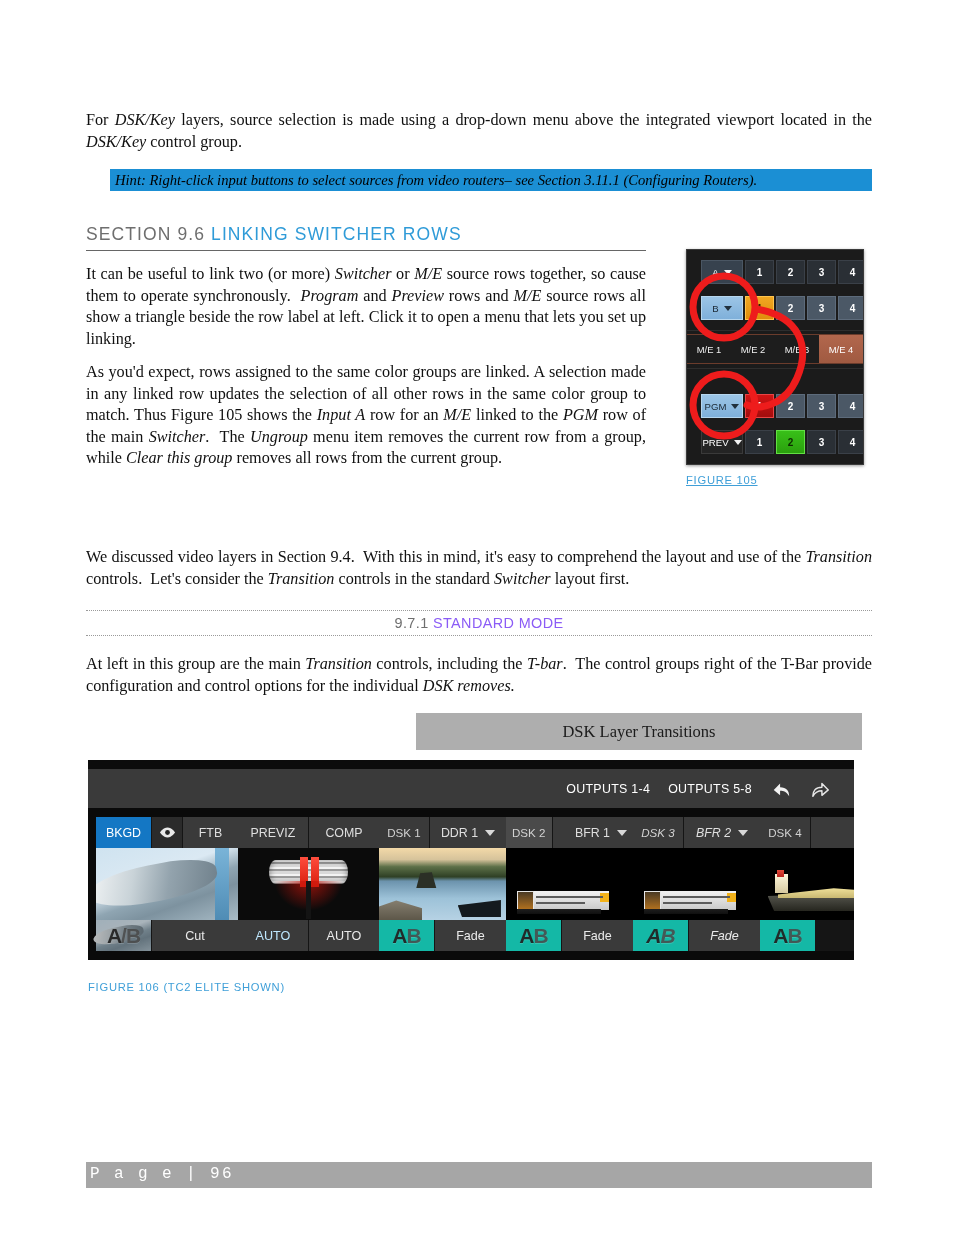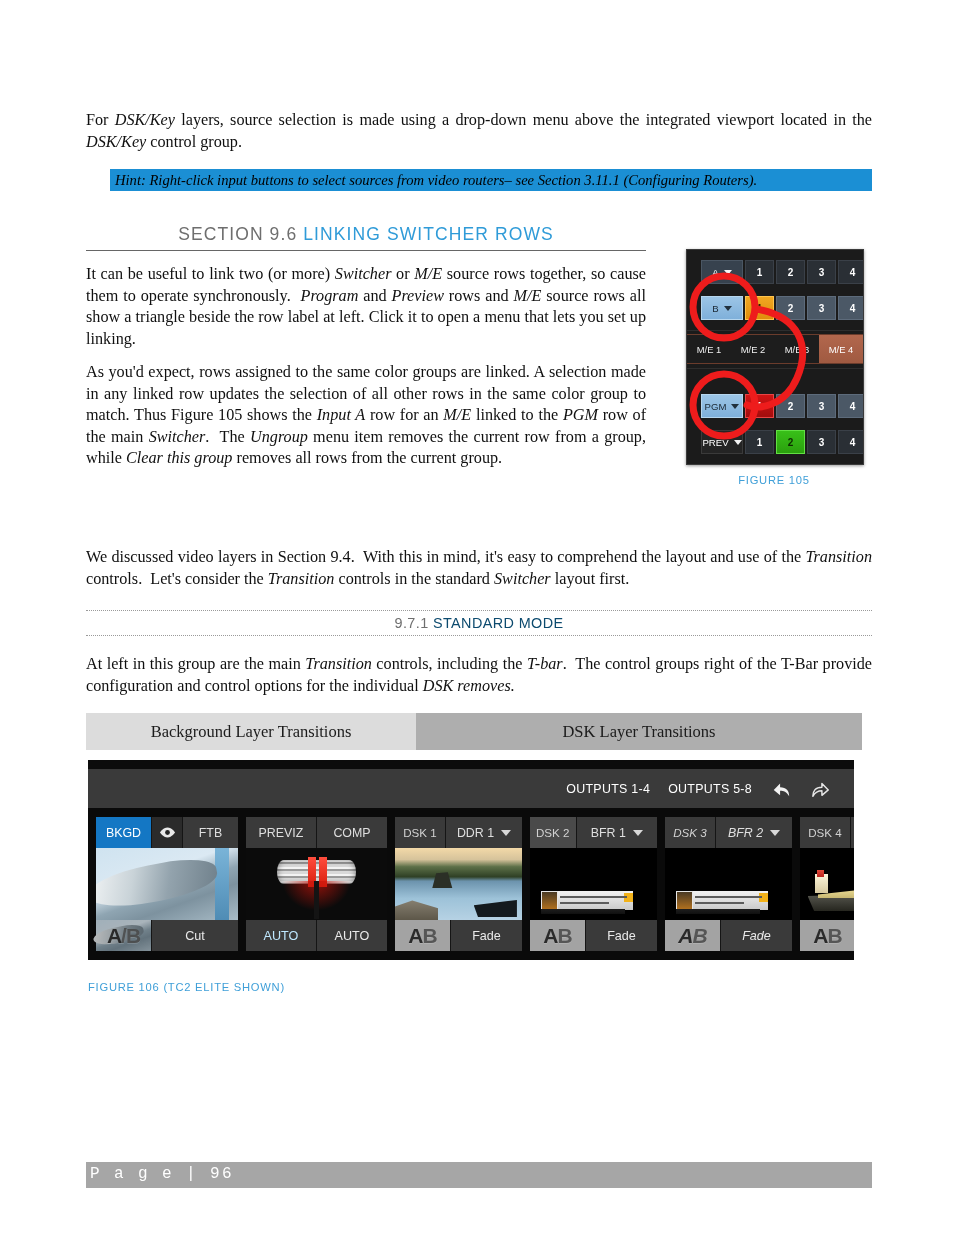--- a/index.html
+++ b/index.html
@@ -44,21 +44,21 @@
     line-height: 22px;
     padding-left: 5px;
     box-sizing: border-box;
     white-space: nowrap;
     overflow: hidden;
   }
 
   
   .sec-head {
     position: absolute;
-    text-align: center;
+    text-align: left;
     font-family: "Liberation Sans", sans-serif;
     font-size: 17.5px;
     letter-spacing: 1.1px;
     color: #6e6e6e;
     border-bottom: 1.4px solid #666;
     padding-bottom: 5px;
     box-sizing: border-box;
   }
   .sec-head .hl { color: #2f9bd8; }
 
@@ -67,21 +67,21 @@
     text-align: center;
     font-family: "Liberation Sans", sans-serif;
     font-size: 14.4px;
     letter-spacing: 0.4px;
     color: #6e6e6e;
     border-top: 1.3px dotted #9a9a9a;
     border-bottom: 1.3px dotted #9a9a9a;
     padding: 4px 0 4px 0;
     box-sizing: border-box;
   }
-  .subsec-head .hl { color: #0c4a6e; }
+  .subsec-head .hl { color: #8b5cf6; }
 
   
   .fig-cap {
     position: absolute;
     font-family: "Liberation Sans", sans-serif;
     font-size: 11.2px;
     letter-spacing: 0.75px;
     color: #3f9fd8;
   }
 
@@ -226,21 +226,20 @@
   .undo-ic, .redo-ic { width: 22px; height: 20px; display:block; }
 
   .f106-body {
     position: absolute;
     left: 0; top: 48px;
     width: 766px; height: 152px;
     background: #0a0a0a;
     display: flex;
     align-items: flex-start;
     padding: 9px 8px;
-    gap: 8px;
     box-sizing: border-box;
   }
   .grp {
     background: #151515;
     display: flex;
     flex-direction: column;
     height: 134px;
     box-sizing: border-box;
   }
   .grp-head {
@@ -282,21 +281,21 @@
     position: relative;
     overflow: hidden;
   }
   .grp-foot {
     display: flex;
     height: 31px;
     gap: 1px;
   }
   .abtn {
     width: 55px;
-    background: #a3a3a3;
+    background: #14b8a6;
     position: relative;
     display:flex; align-items:center; justify-content:center;
   }
   .abtn .ab-gl {
     font-family: "Liberation Sans", sans-serif;
     font-size: 21px;
     font-weight: bold;
     letter-spacing: -1px;
     color: rgba(30,30,30,.92);
     text-shadow: 0 1px 0 rgba(255,255,255,.14);
@@ -521,37 +520,36 @@
       <div class="f105-btn dim">4</div>
     </div>
 
     <svg class="annot" viewBox="0 0 176 214">
       <circle cx="37" cy="57" r="31" fill="none" stroke="#ee1c1c" stroke-width="7"></circle>
       <circle cx="37" cy="155" r="31" fill="none" stroke="#ee1c1c" stroke-width="7"></circle>
       <path d="M 69 59 C 112 66, 124 96, 110 128 C 98 156, 72 160, 60 155" fill="none" stroke="#ee1c1c" stroke-width="7" stroke-linecap="round"></path>
     </svg>
   </div>
 
-  <div class="fig-cap" style="left:686px; top:474px; width:176px; text-align:center;">FIGURE 105</div>
+  <div class="fig-cap" style="left:686px; top:474px; width:176px; text-align:left;text-decoration:underline;">FIGURE 105</div>
 
 
   <div class="body-par" style="left:86px; top:547px; width:786px;">
     We discussed video layers in Section 9.4.&nbsp; With this in mind, it's easy to comprehend the layout and use of the <i>Transition</i> controls.&nbsp; Let's consider the <i>Transition</i> controls in the standard <i>Switcher</i> layout first.
   </div>
 
   <div class="subsec-head" style="left:86px; top:610px; width:786px;">
     <span>9.7.1</span>
     <span class="hl">STANDARD MODE</span>
   </div>
 
   <div class="body-par" style="left:86px; top:654px; width:786px;">
     At left in this group are the main <i>Transition</i> controls, including the <i>T-bar</i>.&nbsp; The control groups right of the T-Bar provide configuration and control options for the individual <i>DSK removes.</i>
   </div>
 
-  <div class="tbar left">Background Layer Transitions</div>
   <div class="tbar right">DSK Layer Transitions</div>
 
   <div class="fig106">
 
     <div class="f106-topstrip"></div>
 
     <div class="f106-toolbar">
       <div class="out-tab">OUTPUTS 1-4</div>
       <div class="out-tab">OUTPUTS 5-8</div>
       <svg class="undo-ic" viewBox="0 0 24 22">
@@ -628,21 +626,21 @@
           <div class="abtn">
             <span class="ab-gl">A<span class="b">B</span></span>
           </div>
           <div class="fbtn">Fade</div>
         </div>
       </div>
 
       <div class="grp" style="width:127px;">
         <div class="grp-head">
           <div class="gbtn dskid" style="width:50px; background:#4a4a4a;">DSK 2</div>
-          <div class="gbtn hasmenu" style="width:96px;">
+          <div class="gbtn hasmenu" style="width:96px;justify-content:flex-end;">
             <span>BFR 1</span>
             <span class="caret"></span>
           </div>
         </div>
         <div class="thumb">
           <div class="th-slide">
             <span class="card"></span>
               <span class="thumbimg"></span>
               <span class="tag"></span>
             <span class="line l1"></span>

